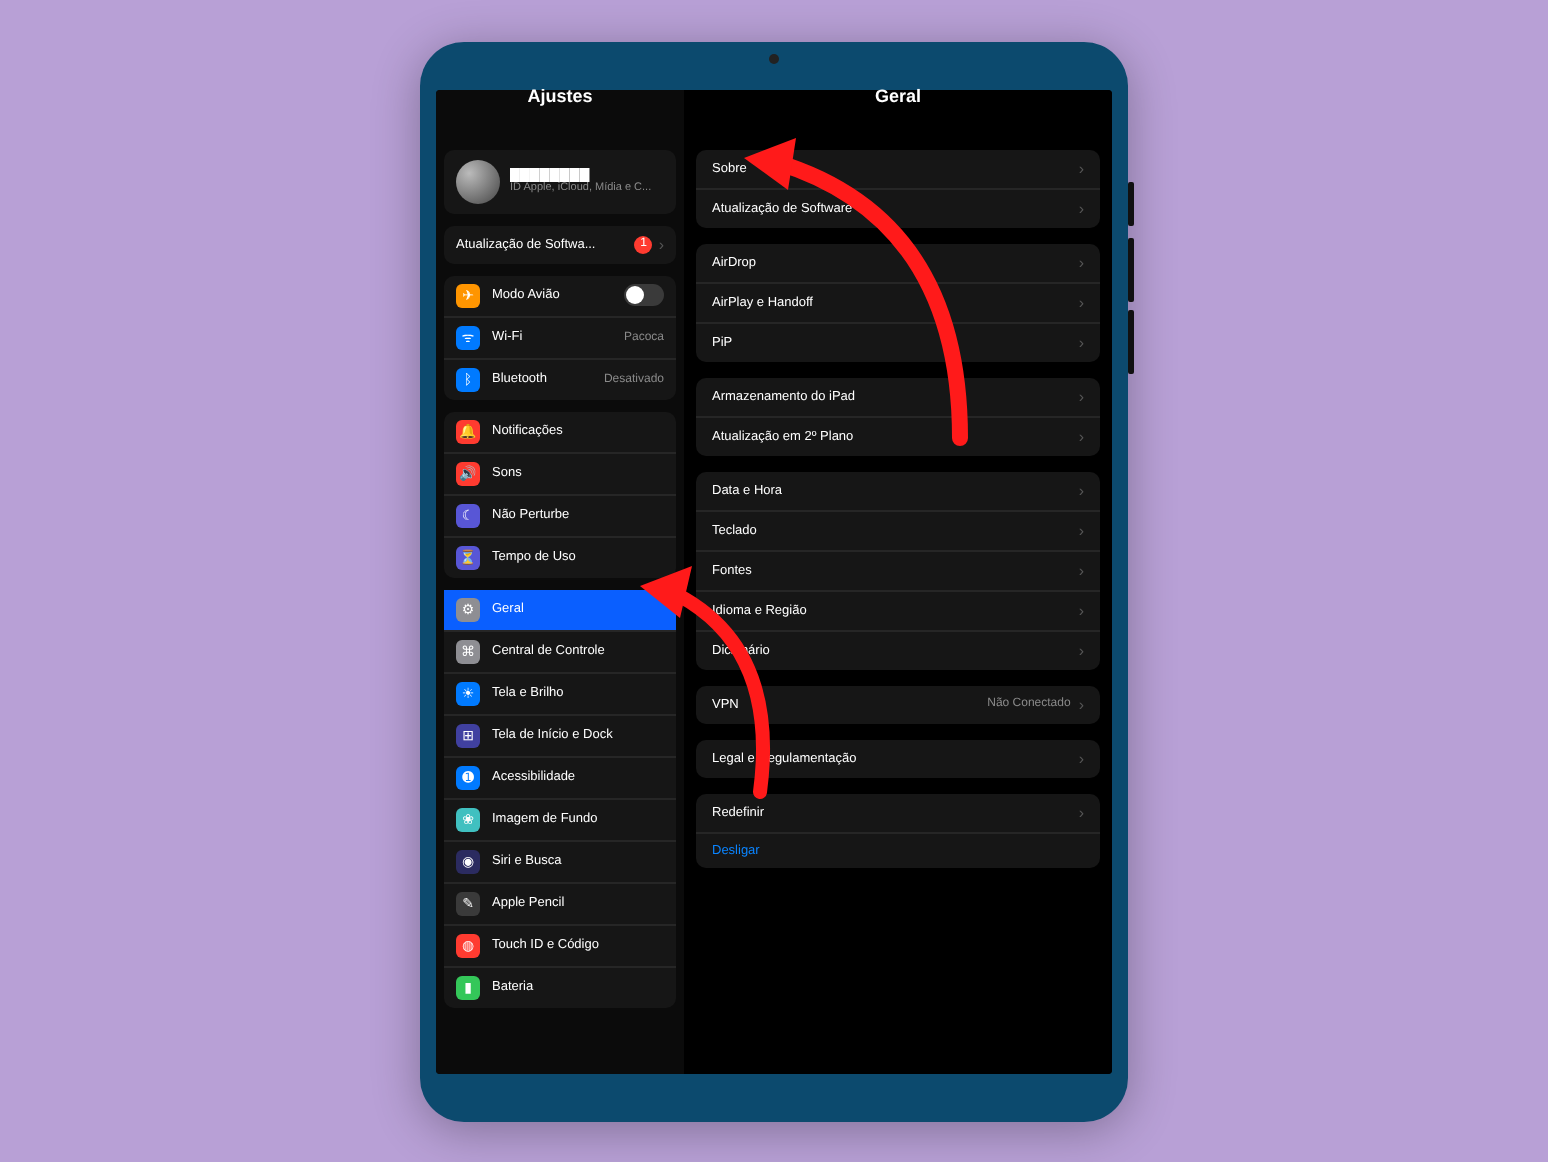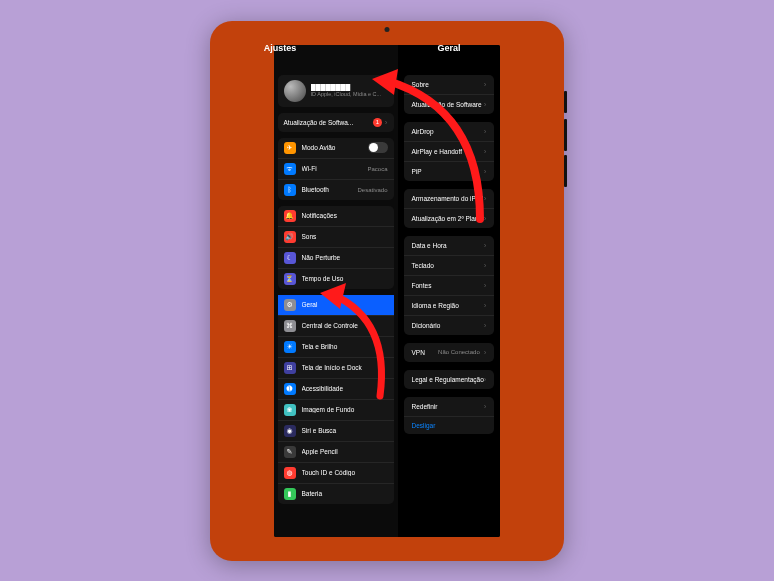--- a/index.html
+++ b/index.html
@@ -9,28 +9,27 @@
     background: #b8a0d6;
     font-family: -apple-system, "Helvetica Neue", Arial, sans-serif;
     display: flex;
     align-items: center;
     justify-content: center;
     overflow: hidden;
   }
   .tablet {
     width: 354px;
     height: 540px;
-    background: #c2410c;
+    background: #0c4a6e;
     border-radius: 22px;
     box-shadow: 0 4px 24px rgba(0,0,0,0.3);
     position: relative;
     display: flex;
     flex-direction: column;
     padding: 14px 8px 14px 8px;
-    align-items: center;
   }
   .camera {
     position: absolute;
     top: 6px;
     left: 50%;
     transform: translateX(-50%);
     width: 5px; height: 5px;
     border-radius: 50%;
     background: #222;
   }

